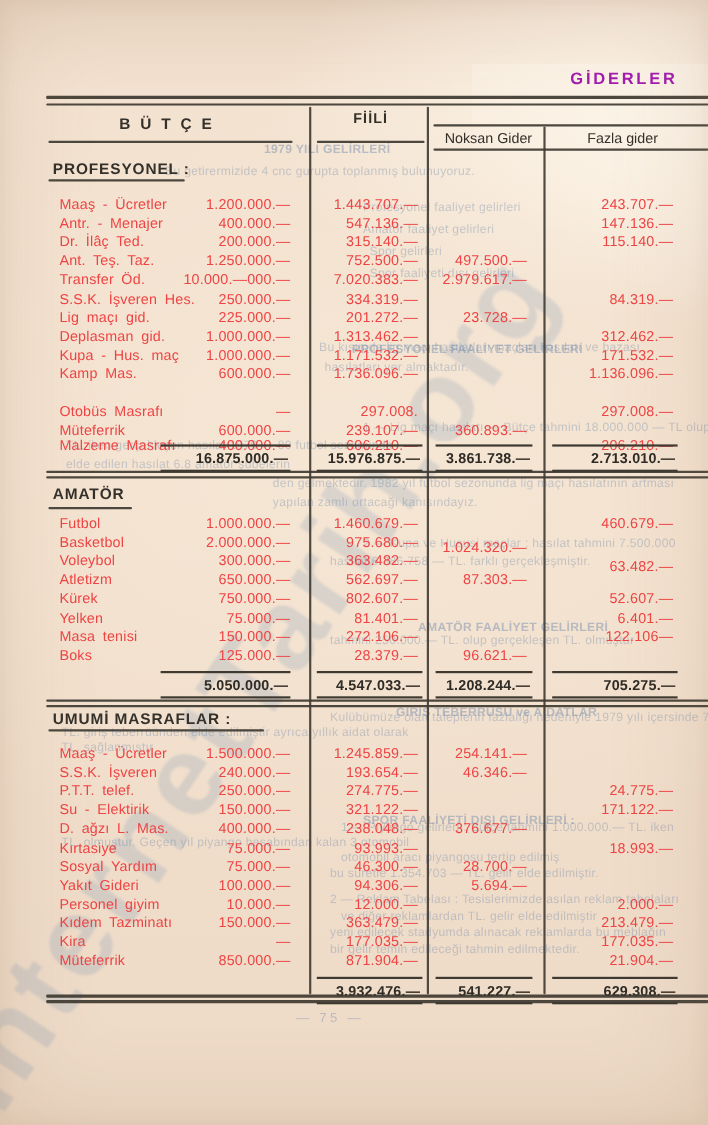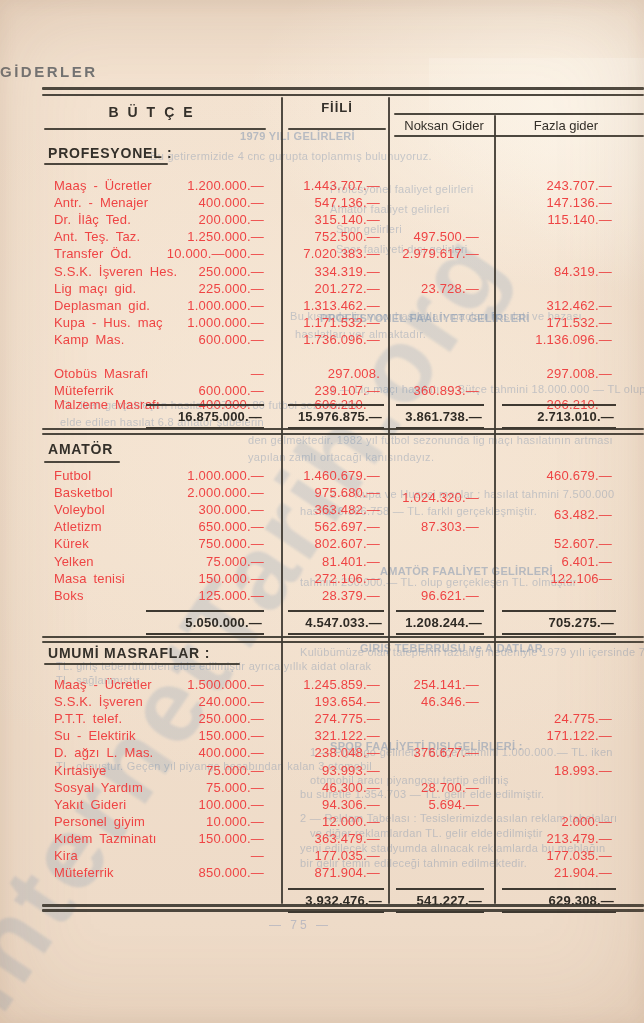--- a/index.html
+++ b/index.html
@@ -35,22 +35,22 @@
   .nok{left:393px;width:86px;text-align:right;}
   .faz{left:500px;width:112px;text-align:right;}
   .trow{position:absolute;left:0;width:644px;height:24px;font-size:13px;font-weight:700;color:#2f2b25;}
   .tc{position:absolute;top:0;text-align:right;border-top:2px solid #3e3931;border-bottom:2px solid #3e3931;padding:3px 2px 3px 0;letter-spacing:.2px;}
   .tc.bud2{left:146px;width:116px;}
   .tc.fil2{left:288px;width:94px;}
   .tc.nok2{left:396px;width:86px;}
   .tc.faz2{left:502px;width:112px;}
   .pagenum{position:absolute;top:918px;left:240px;width:120px;text-align:center;
     font-size:12px;letter-spacing:3px;color:rgba(148,158,186,.55);filter:blur(.3px);}
-  .title{position:absolute;top:63px;left:0;width:616px;text-align:left;
-    font-size:15px;font-weight:700;letter-spacing:2.5px;color:#737373;}
+  .title{position:absolute;top:63px;left:0;width:616px;text-align:right;
+    font-size:15px;font-weight:700;letter-spacing:2.5px;color:#a21caf;}
 </style>
 </head>
 <body>
 
 <div class="page">
 
   <div id="ghosts">
       <div class="ghost b" style="left: 240px; top: 106px;">1979 YILI GELİRLERİ</div>
       <div class="ghost" style="left: 150px; top: 150px;">Bu getirermizide 4 cnc gurupta toplanmış bulunuyoruz.</div>
       <div class="ghost" style="left: 330px; top: 183px;">Profesyonel faaliyet gelirleri</div>

